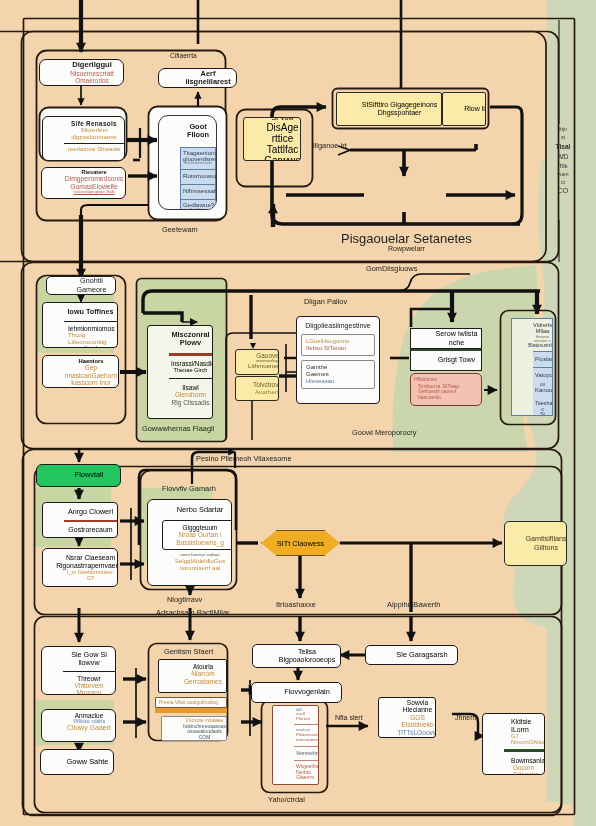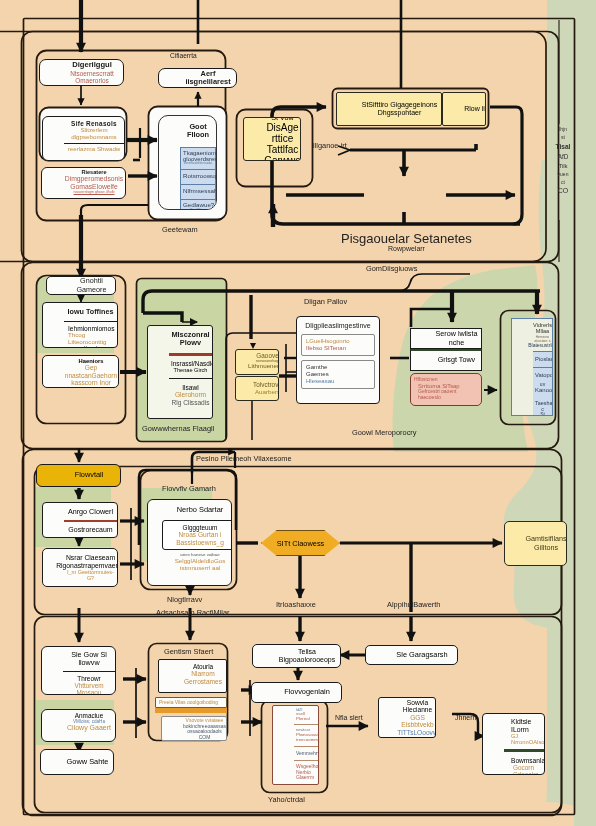--- a/index.html
+++ b/index.html
@@ -371,21 +371,21 @@
     <div class="row blue" style="padding:2px 2px 3px;border:0;">
       <div class="t" style="font-size:5.4px;color:#2c3e55;">Taeshali c</div>
       <div class="t" style="font-size:5px;color:#2c3e55;">St</div>
     </div>
   </div>
 
   <div class="lbl" style="left:352px;top:428px;font-size:7.4px;">Goowl Meroporocry</div>
 
   <div class="lbl" style="left:196px;top:454px;font-size:7.4px;">Pesino Pllemeoh Vilaxesome</div>
 
-  <div class="node" style="left:36px;top:464px;width:85px;height:23px;background:#eab308;
+  <div class="node" style="left:36px;top:464px;width:85px;height:23px;background:#22c55e;
               border:1.6px solid #1b1b1b;border-radius:6px;">
     <div class="t" style="font-size:7.4px;">Flowvtall</div>
   </div>
 
   <div class="node" style="left:42px;top:502px;width:76px;height:36px;background:#fcfcfa;
               border:1.4px solid #1b1b1b;border-radius:4px;justify-content:flex-start;">
     <div class="t" style="font-size:7.2px;padding:5px 0 4px;">Anrgo Clowerl</div>
     <div class="row" style="height:2.4px;background:#a03e2c;"></div>
     <div class="t" style="font-size:7px;padding:4px 0 0;">Gostrorecaum</div>
   </div>

